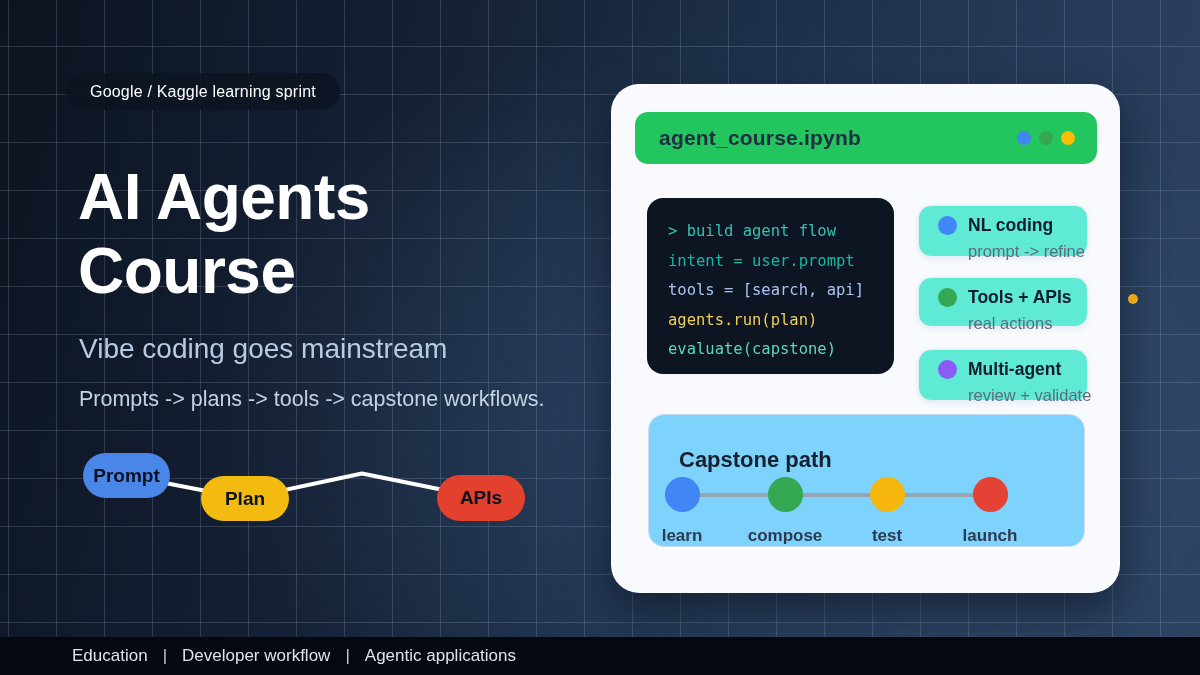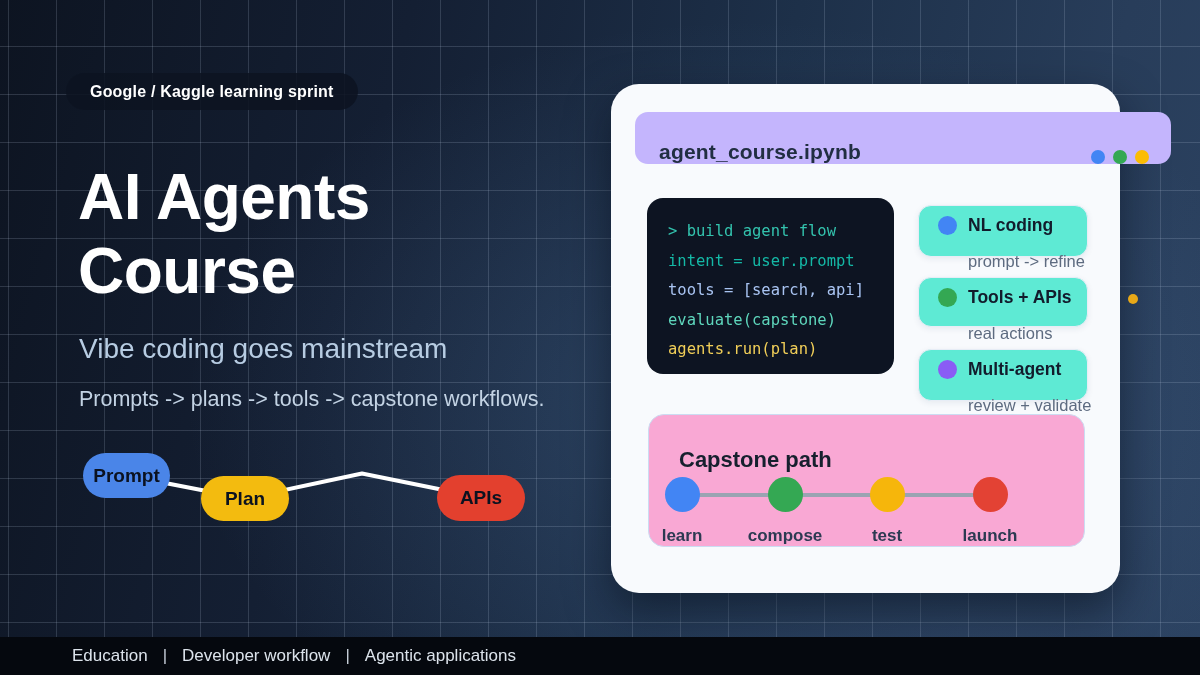--- a/index.html
+++ b/index.html
@@ -15,21 +15,21 @@
     background-image:
       linear-gradient(to right, rgba(202,219,241,0.17) 1px, transparent 1px),
       linear-gradient(to bottom, rgba(202,219,241,0.17) 1px, transparent 1px);
     background-size:48px 48px;
     background-position:8px 46px;
   }
   .badge{
     position:absolute; left:66px; top:73px; height:37px;
     background:rgba(12,19,33,0.88); border-radius:19px;
     display:flex; align-items:center; padding:0 24px;
-    color:#ffffff; font-size:16px; font-weight:bold; letter-spacing:.2px;text-align:center;
+    color:#ffffff; font-size:16px; font-weight:normal; letter-spacing:.2px;text-align:center;
   }
   .title{
     position:absolute; left:78px; top:160px;
     color:#ffffff; font-size:64px; font-weight:bold; line-height:74px; letter-spacing:-0.5px;
   }
   .title span{display:block;}
   .subtitle{position:absolute; left:79px; top:333px; color:#b7cce2; font-size:28px;}
   .tagline{position:absolute; left:79px; top:387px; color:#c3d3e4; font-size:21.5px;}
 
   
@@ -40,47 +40,47 @@
     font-weight:bold; font-size:19px; color:#0b1220;
   }
 
   
   .card{
     position:absolute; left:611px; top:84px; width:509px; height:509px;
     background:#f8fafd; border-radius:28px;
     box-shadow:0 18px 44px rgba(2,8,18,0.5);
   }
   .nb-header{
-    position:absolute; left:24px; top:28px; width:536px; height:52px;
-    background:#c4b5fd; border-radius:13px; display:flex; align-items:flex-end;
+    position:absolute; left:24px; top:28px; width:462px; height:52px;
+    background:#22c55e; border-radius:13px; display:flex; align-items:center;
   }
   .nb-title{margin-left:24px; font-size:21px; font-weight:bold; color:#212e42; letter-spacing:.2px;}
   .nb-dots{position:absolute; right:22px; display:flex; gap:8px;}
   .nb-dot{width:14px; height:14px; border-radius:50%;}
 
   .code{
     position:absolute; left:36px; top:114px; width:247px; height:176px;
     background:#0d1422; border-radius:16px; box-sizing:border-box; padding:19px 0 0 21px;
   }
   .code-line{font-family:"DejaVu Sans Mono", monospace; font-size:15.5px; line-height:29.5px; white-space:pre;}
 
   .feature{
     position:absolute; left:307px; width:170px;
     background:#5eead4; border:1px solid #e7edf6; border-radius:13px;
     box-shadow:0 2px 6px rgba(30,50,90,0.08);
     box-sizing:border-box; padding:9px 0 0 19px;
   }
   .f-row{display:flex; align-items:center; gap:11px;}
   .f-dot{width:19px; height:19px; border-radius:50%; flex:0 0 auto;}
   .f-title{font-weight:bold; font-size:17.5px; color:#121c2c; white-space:nowrap;}
-  .f-sub{margin-left:30px; margin-top:16px; font-size:16.5px; color:#5d6b80; white-space:nowrap;}
+  .f-sub{margin-left:30px; margin-top:6px; font-size:16.5px; color:#5d6b80; white-space:nowrap;}
 
   .capstone{
     position:absolute; left:37px; top:330px; width:437px; height:133px;
-    background:#f9a8d4; border:1.5px solid #cbdcf2; border-radius:16px; box-sizing:border-box;
+    background:#7dd3fc; border:1.5px solid #cbdcf2; border-radius:16px; box-sizing:border-box;
   }
   .cap-title{position:absolute; left:30px; top:32px; font-size:22px; font-weight:bold; color:#16202e;}
   .cap-track{position:absolute; left:33px; top:78px; width:308px; height:3.5px; background:#9aa4b2;}
   .cap-dot{position:absolute; width:35px; height:35px; border-radius:50%; top:62px;}
   .cap-label{position:absolute; top:111px; transform:translateX(-50%); font-size:17px; font-weight:bold; color:#2c3a52;}
 
   .accent-dot{position:absolute; left:1128px; top:294px; width:10px; height:10px; border-radius:50%;}
 
   .footer{
     position:absolute; left:0; bottom:0; width:1200px; height:38px; background:#05080e;
@@ -128,22 +128,22 @@
         <span class="nb-dot" style="background-color: rgb(66, 133, 244);"></span>
         <span class="nb-dot" style="background-color: rgb(52, 168, 83);"></span>
         <span class="nb-dot" style="background-color: rgb(251, 188, 4);"></span>
       </div>
     </div>
 
     <div class="code">
       <div class="code-line" style="color: rgb(51, 195, 174);">&gt; build agent flow</div>
       <div class="code-line" style="color: #14b8a6;">intent = user.prompt</div>
       <div class="code-line" style="color: rgb(169, 196, 242);">tools = [search, api]</div>
+      <div class="code-line" style="color: rgb(240, 206, 88);">agents.run(plan)</div>
       <div class="code-line" style="color: rgb(94, 214, 188);">evaluate(capstone)</div>
-      <div class="code-line" style="color: rgb(240, 206, 88);">agents.run(plan)</div>
     </div>
 
     <div class="feature" style="top:121px; height:52px;">
       <div class="f-row">
         <span class="f-dot" style="background-color: rgb(66, 133, 244);"></span>
         <span class="f-title">NL coding</span>
       </div>
       <div class="f-sub">prompt -&gt; refine</div>
     </div>
     <div class="feature" style="top:265px; height:52px;">

